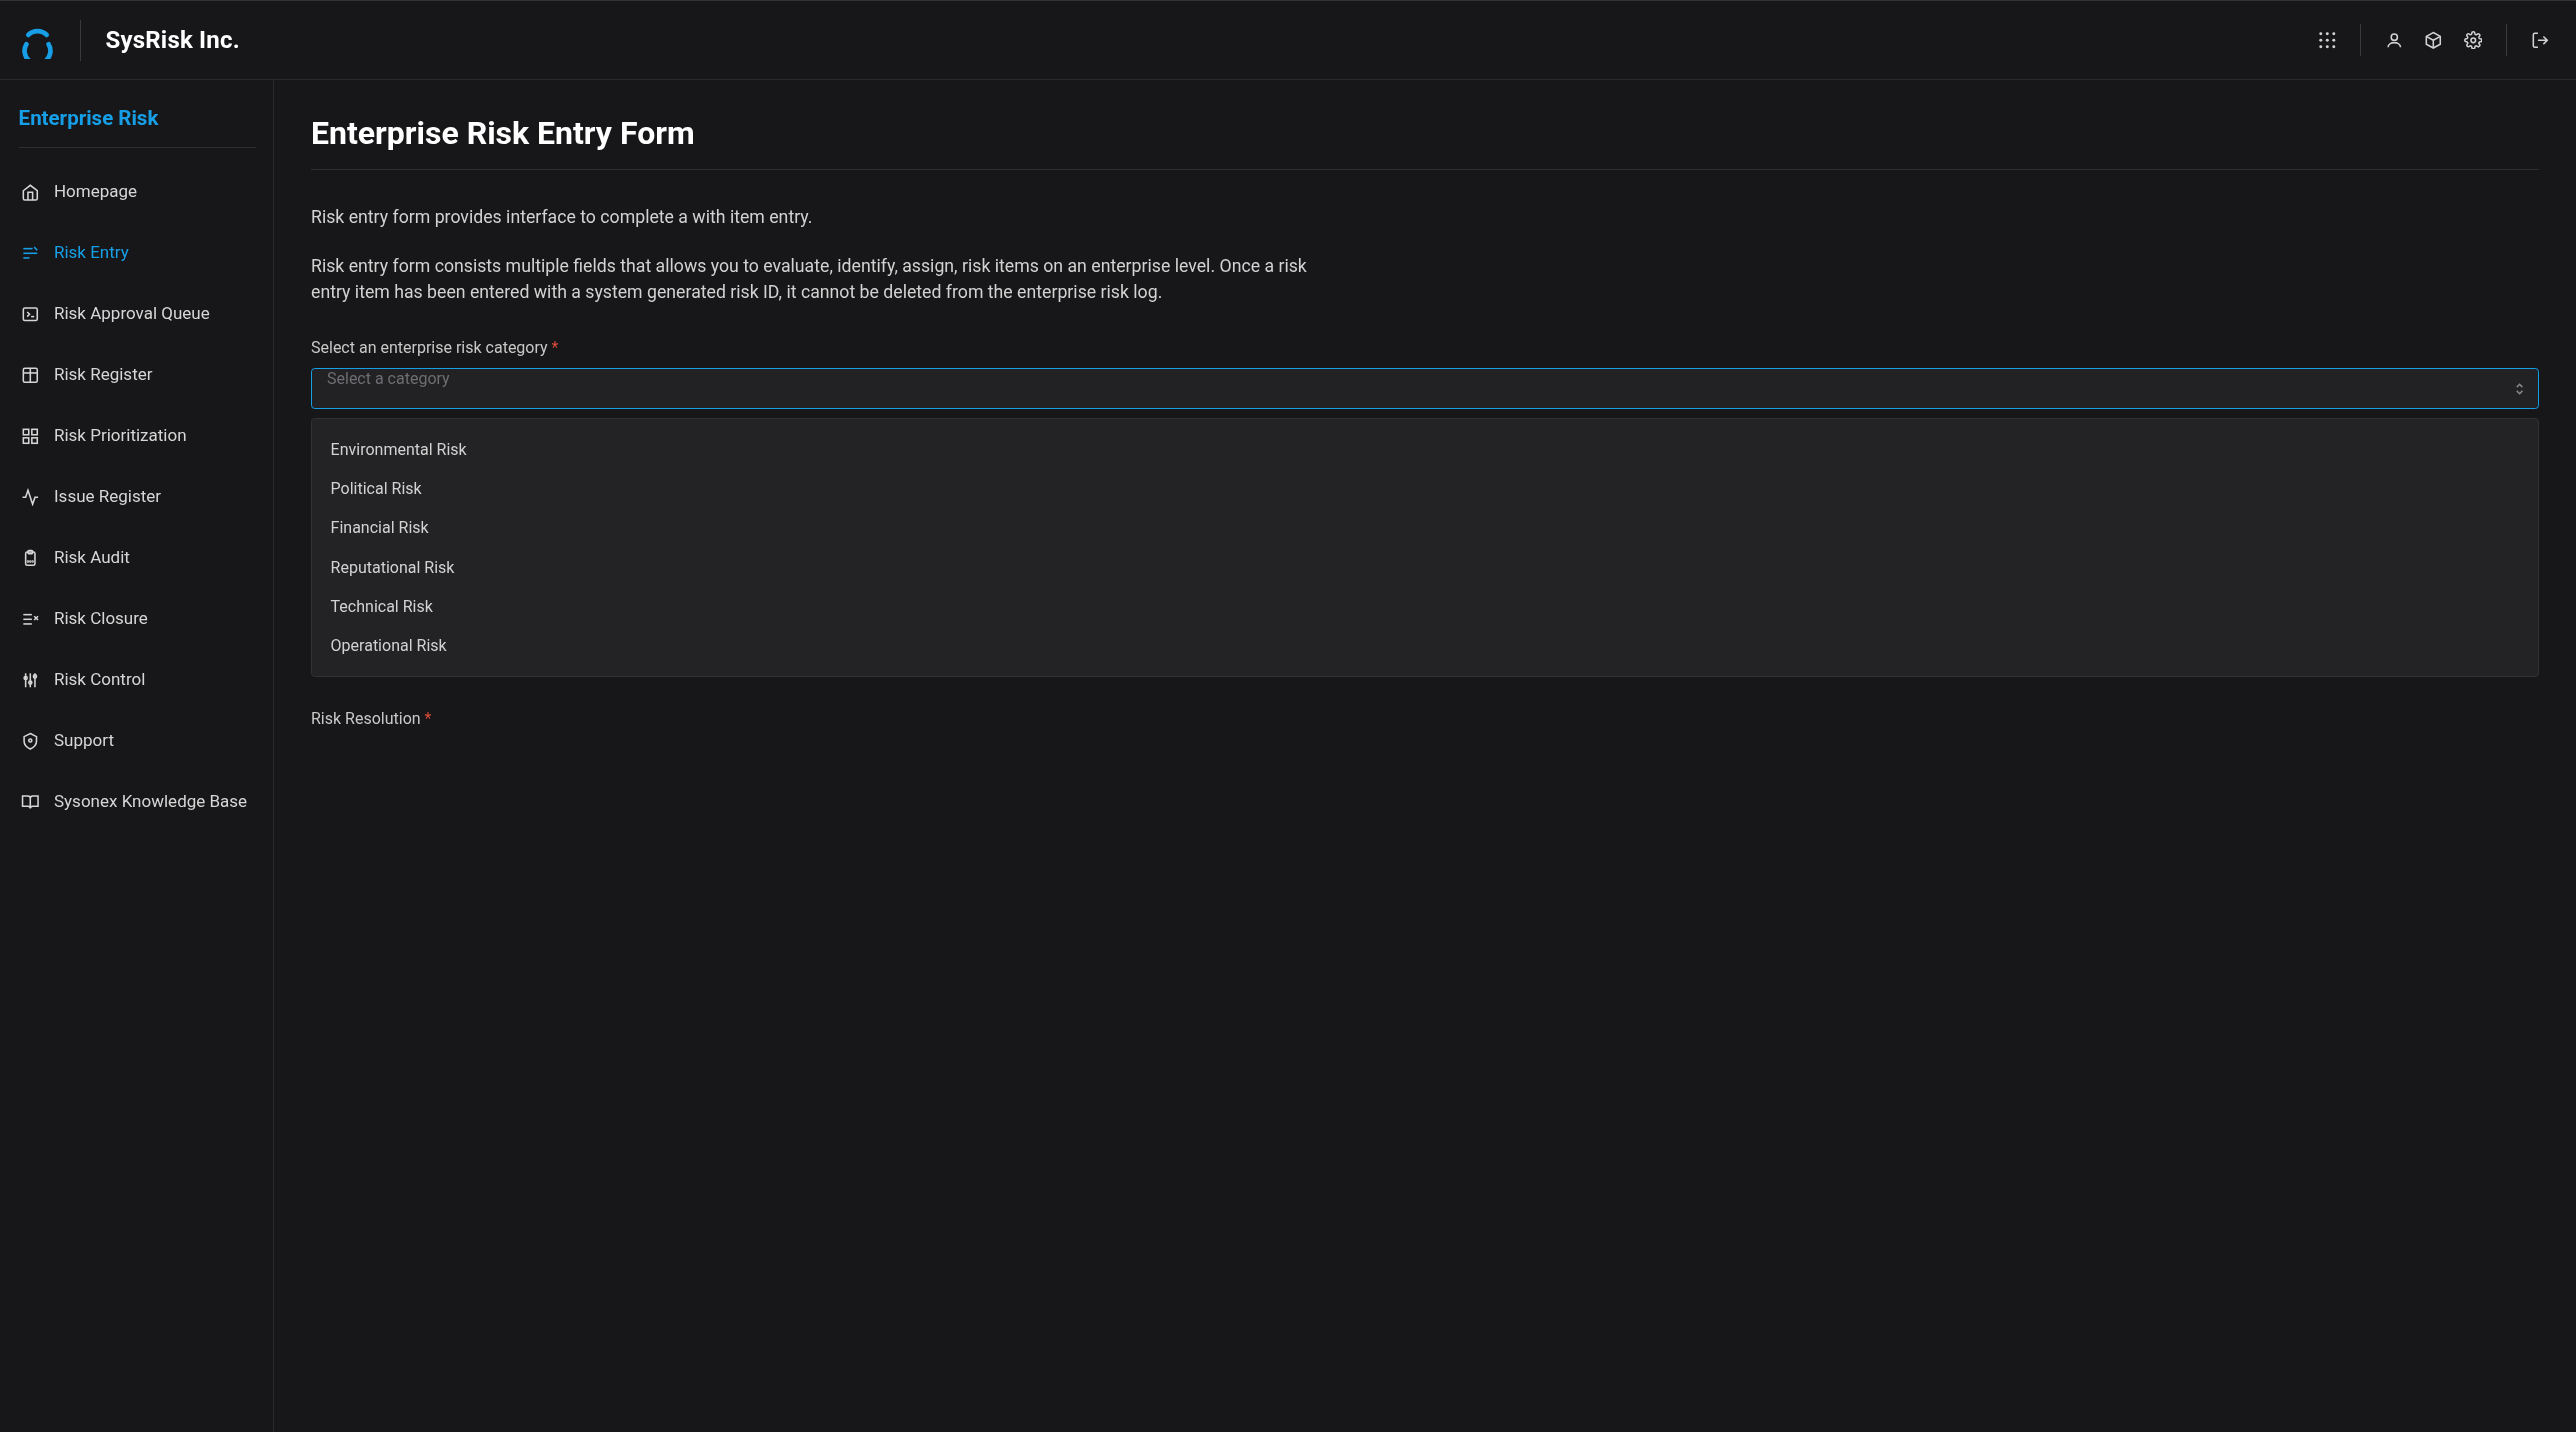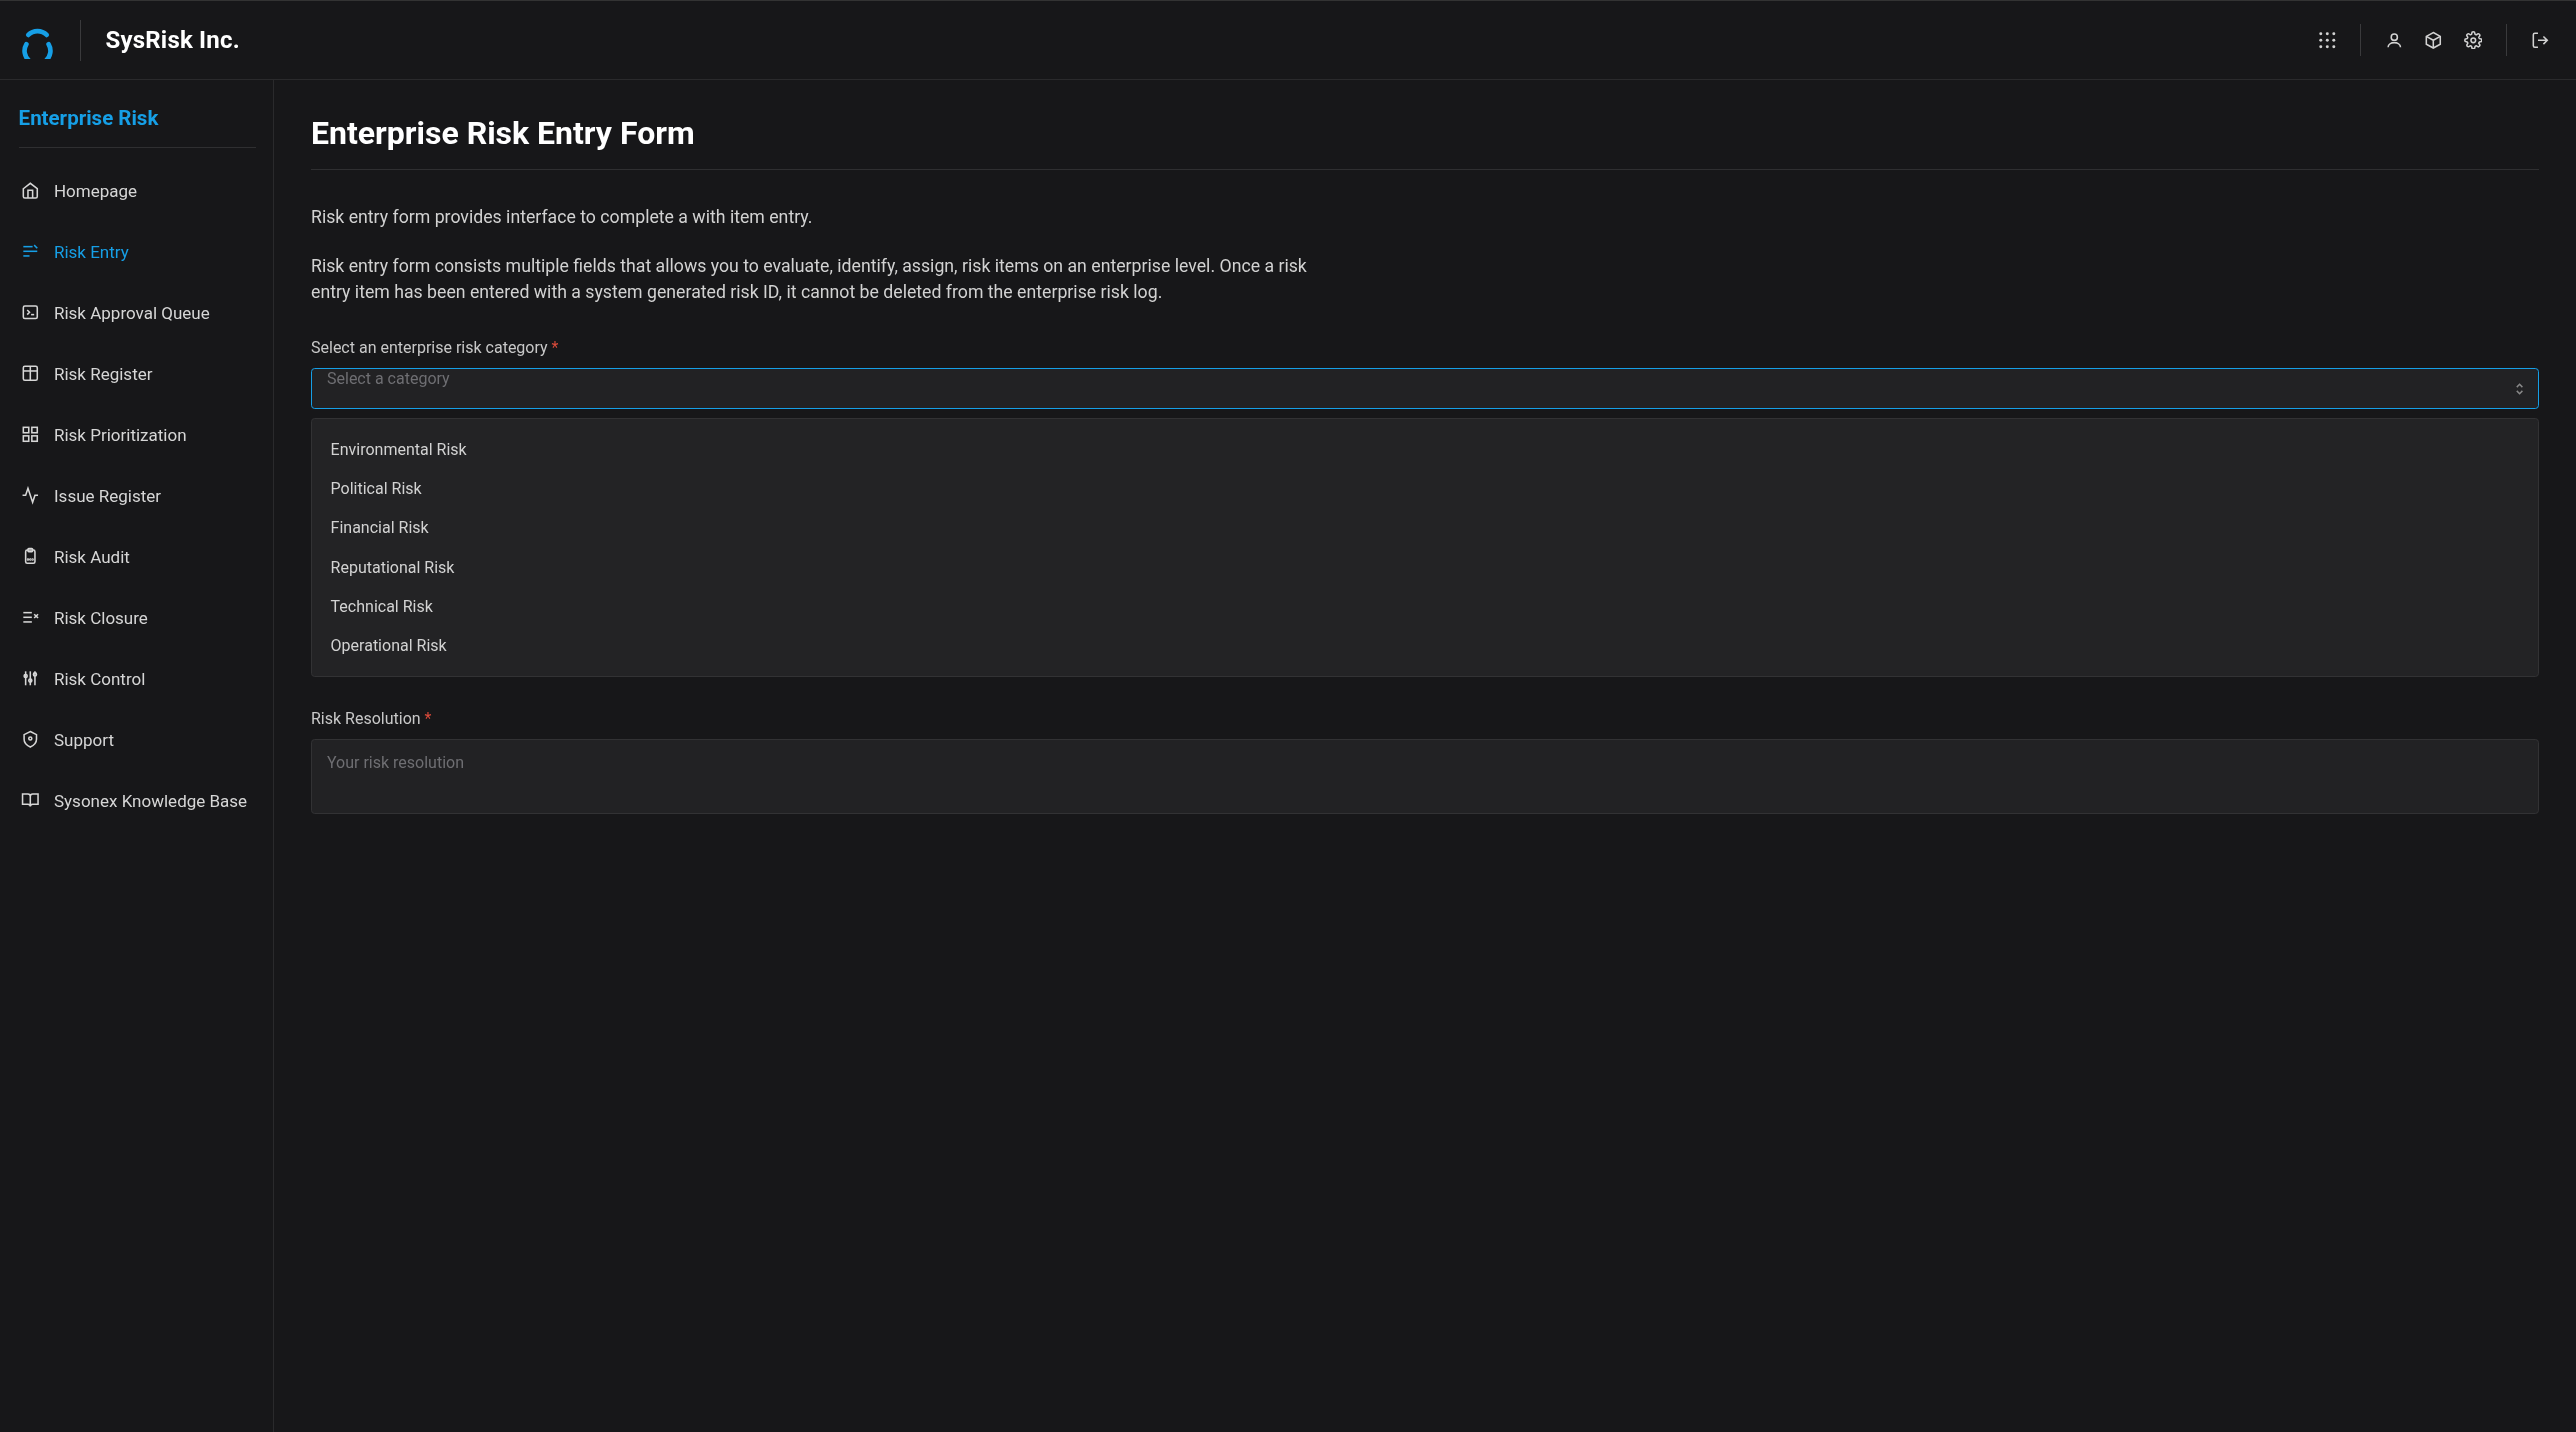--- a/index.html
+++ b/index.html
@@ -39,21 +39,21 @@
     overflow-y:auto;
   }
   .side-title {
     color:#169fe6;
     font-size:20.5px;
     font-weight:700;
     margin-bottom:17px;
   }
   .side-hr { height:0.9px; background:#2f2f31; margin-bottom:20.5px; margin-left:0; margin-right:-1.9px; }
   .nav-item {
-    display:flex; align-items:flex-start; gap:13px;
+    display:flex; align-items:flex-end; gap:13px;
     padding:13px 1.9px;
     font-size:17px;
     color:#d6d6d6;
     cursor:pointer;
     border-radius:5.6px;
     margin-bottom:15px;
   }
   .nav-item.active { color:#169fe6; }
   .nav-item .ic { width:20.5px; display:flex; justify-content:center; }
 
@@ -345,18 +345,17 @@
       <div class="opt">Reputational Risk</div>
       <div class="opt">Technical Risk</div>
       <div class="opt">Operational Risk</div>
     </div>
 
     <div class="field-label">
       <span>Risk Resolution</span>
       <span class="req"> *</span>
     </div>
 
-    <textarea class="textarea" placeholder="Your risk resolution" style=""></textarea>
 
   </section>
 
 </div>
 
 
 </body></html>

